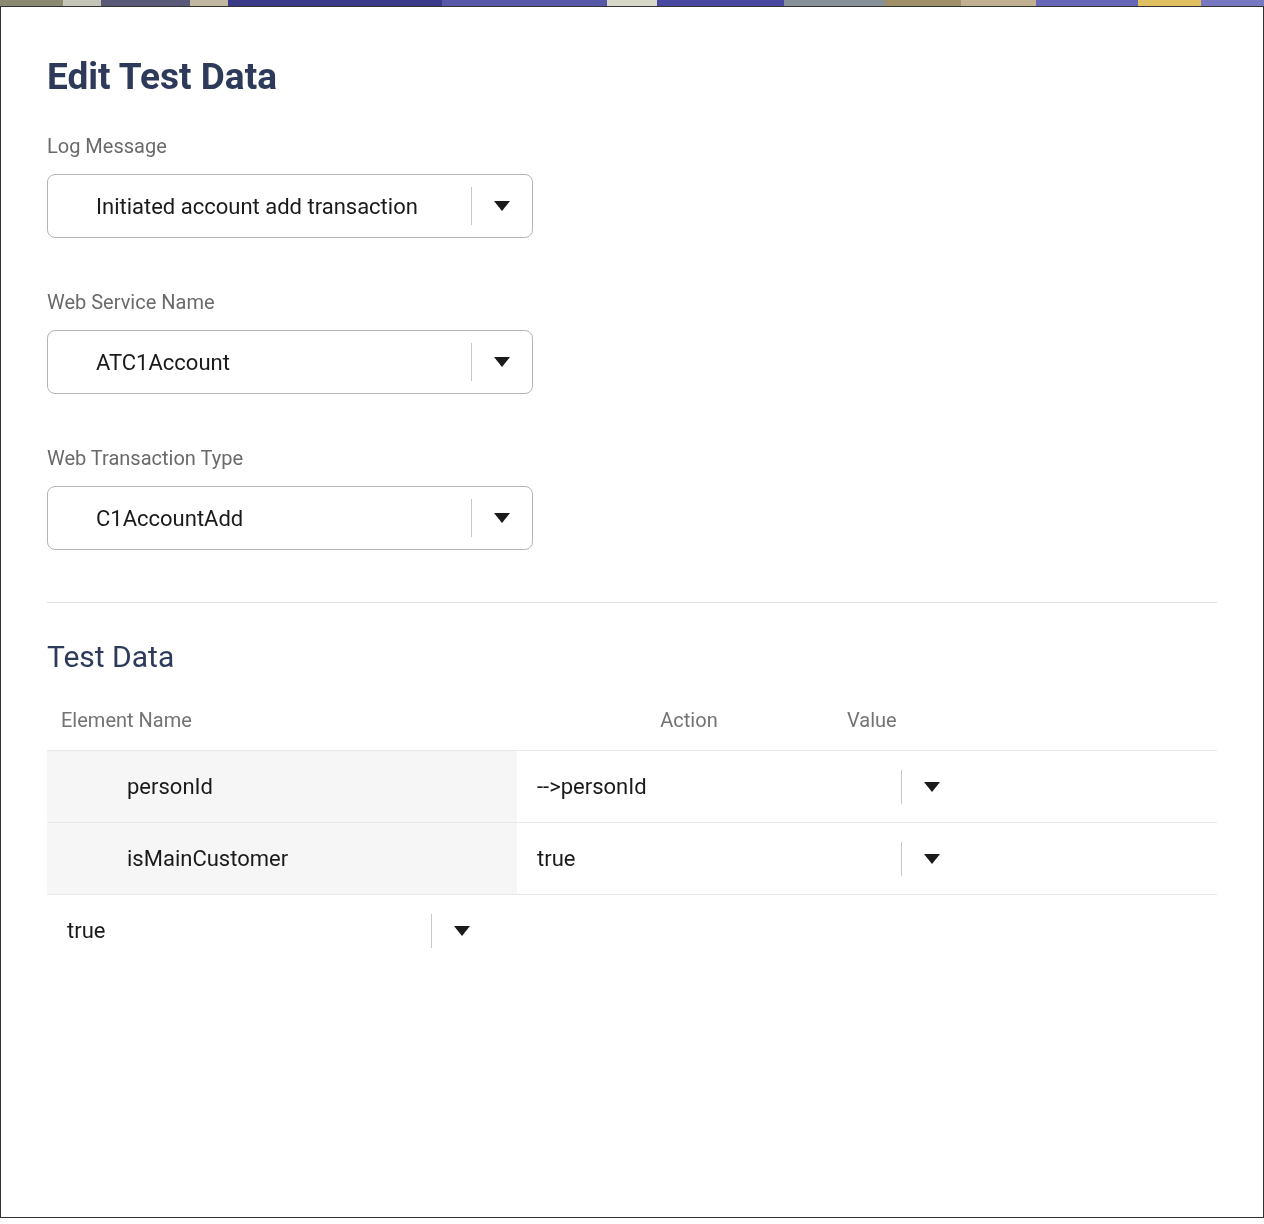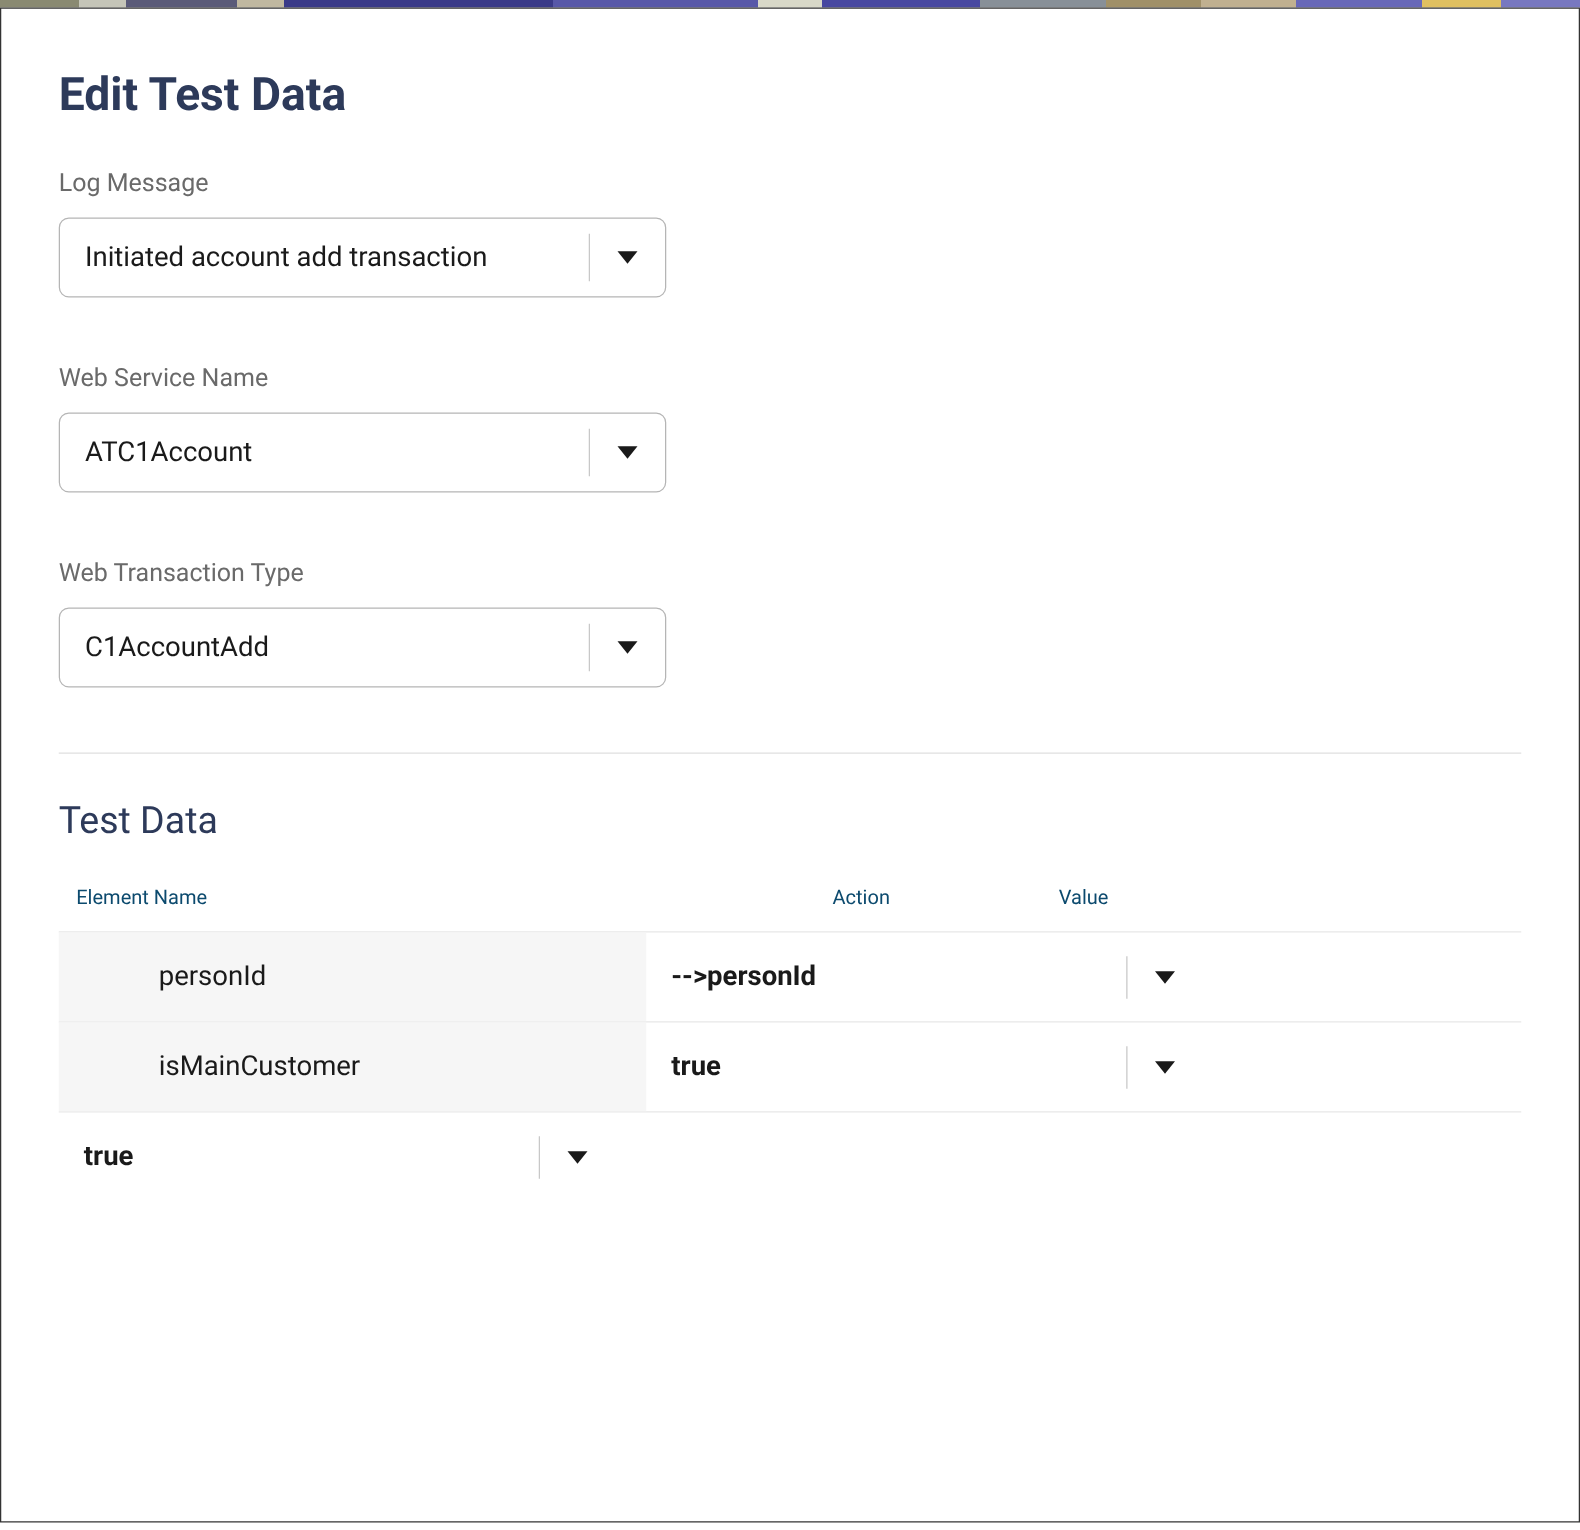--- a/index.html
+++ b/index.html
@@ -61,20 +61,21 @@
   }
   .select-box {
     width: 486px;
     height: 64px;
     border: 1px solid #b5b5b5;
     border-radius: 8px;
     display: flex;
     align-items: center;
     background: #fff;
     cursor: pointer;
+    padding-left: 28px;
   }
   .select-value {
     flex: 1;
     padding: 0 20px;
     font-size: 22px;
     color: #1a1a1a;
   }
   .select-divider {
     width: 1px;
     height: 38px;
@@ -99,22 +100,22 @@
     margin: 40px 0 36px 0;
   }
   .table-wrap {
     width: 100%;
   }
   .table-header {
     display: flex;
     padding: 18px 0 18px 14px;
   }
   .th {
-    font-size: 16px;
-    color: #0c4a6e;
+    font-size: 20px;
+    color: #737373;
   }
   .col-element { width: 470px; }
   .col-value { width: 370px; }
   .col-action { flex: 1; text-align: center; }
   .table-row {
     display: flex;
     align-items: center;
     border-top: 1px solid #e8e8e8;
     height: 72px;
   }
@@ -126,21 +127,20 @@
     align-items: center;
     padding-left: 80px;
     font-size: 22px;
     color: #1a1a1a;
   }
   .cell-value {
     width: 370px;
     padding-left: 20px;
     font-size: 22px;
     color: #1a1a1a;
-    font-weight: bold;
   }
   .cell-action {
     flex: 1;
     display: flex;
     align-items: center;
     justify-content: flex-start;
     padding-left: 14px;
   }
   .action-box {
     display: flex;

